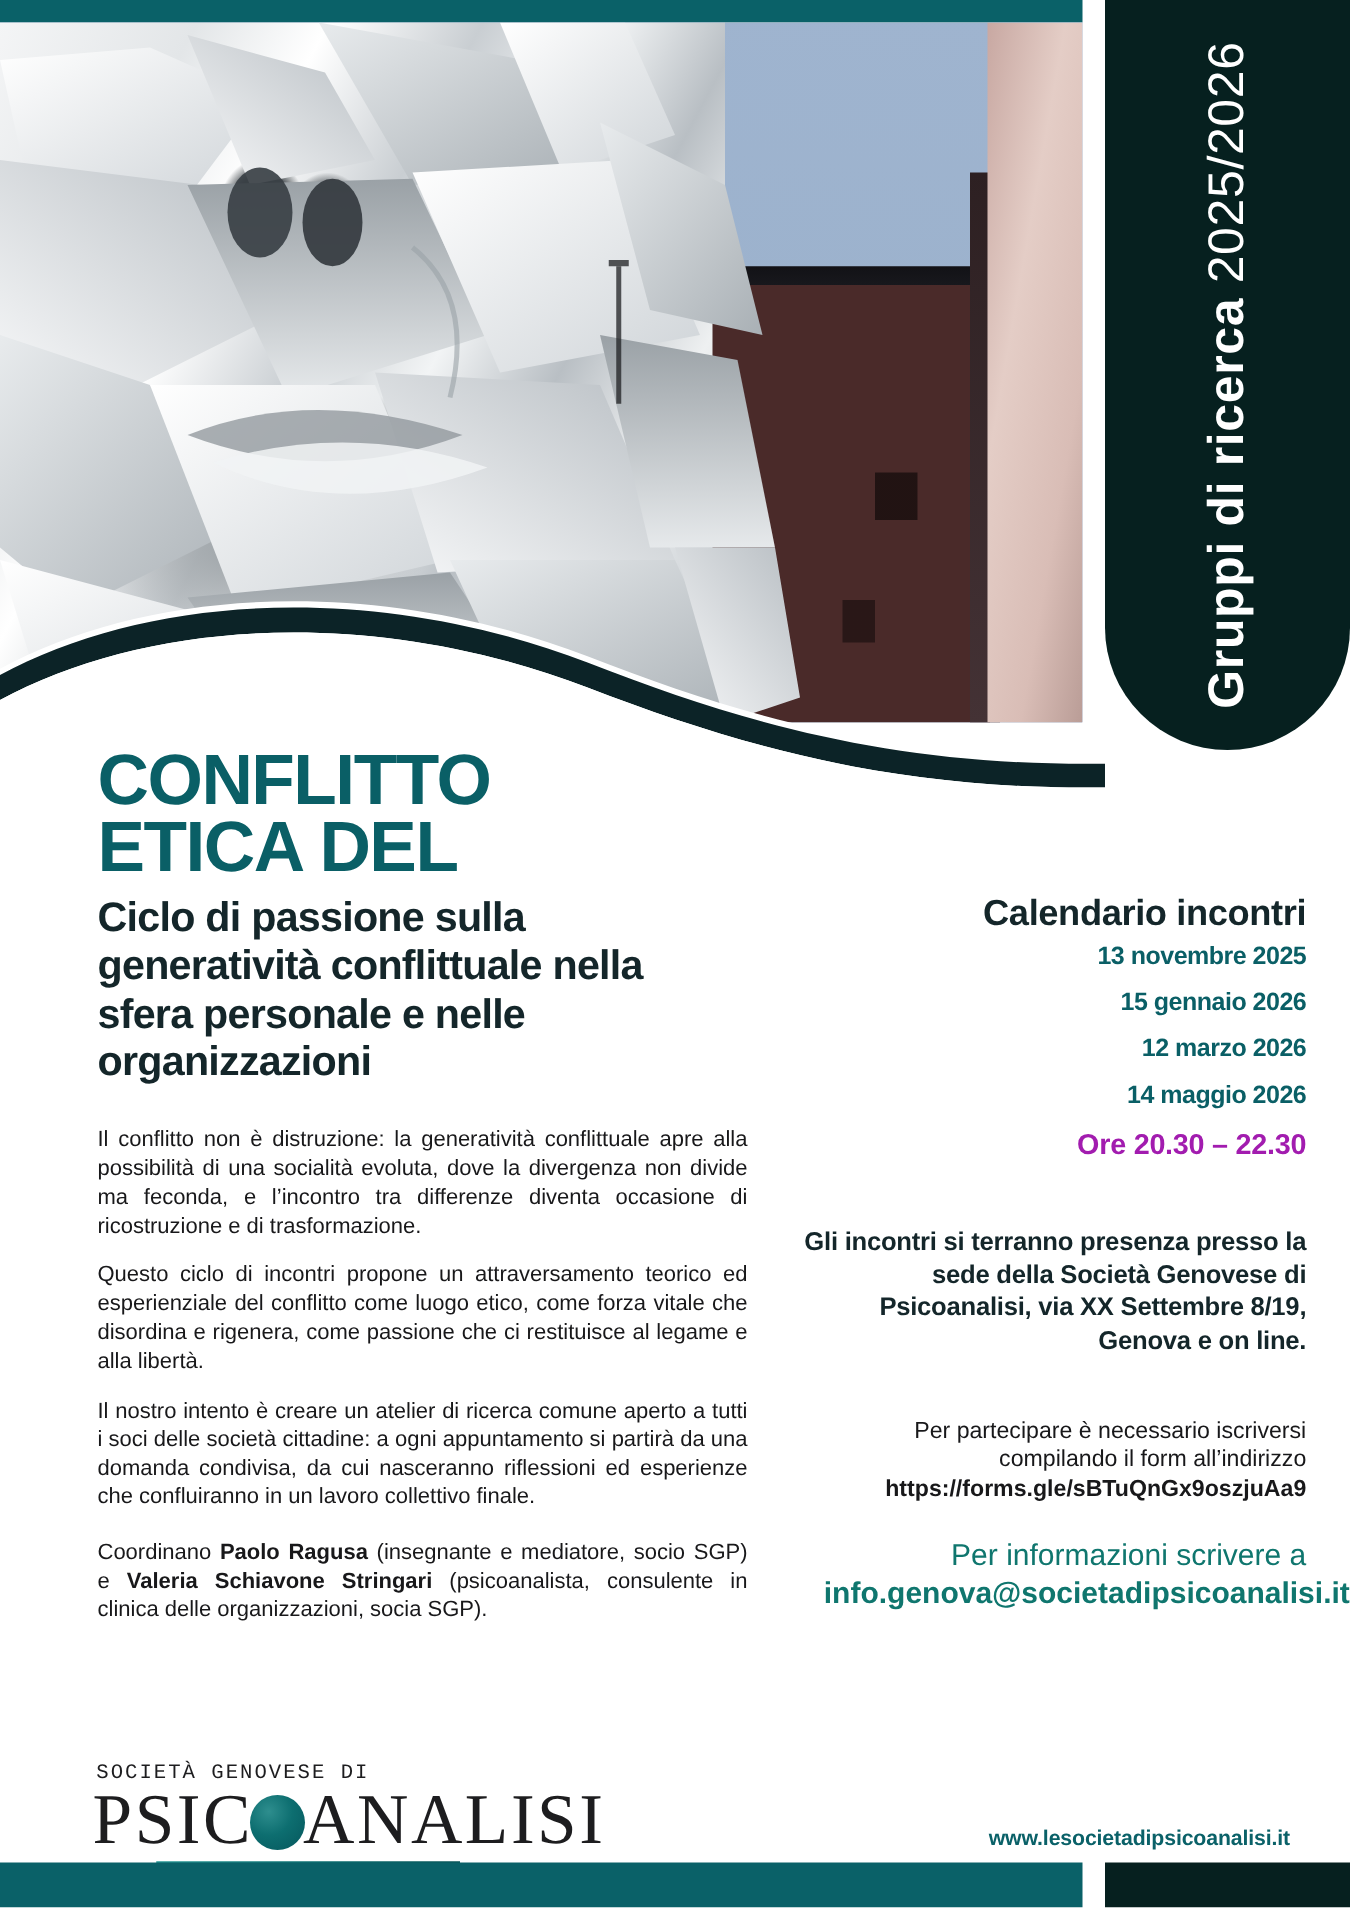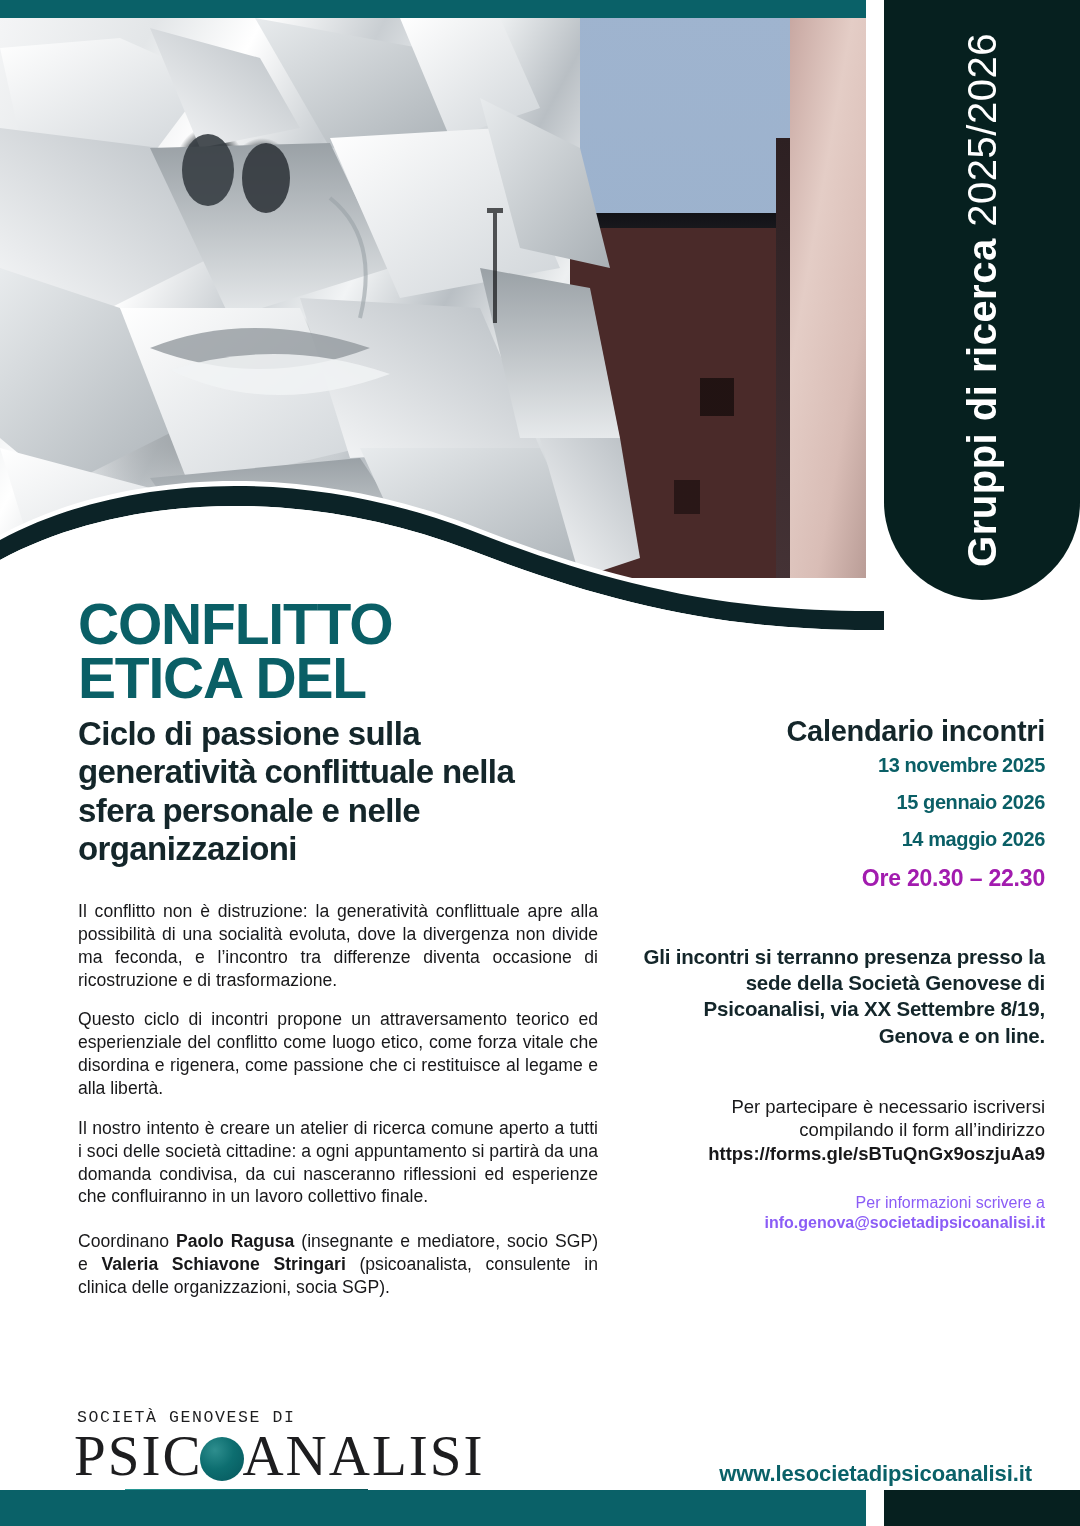--- a/index.html
+++ b/index.html
@@ -134,21 +134,21 @@
     margin:52px 10px 0 0;
     font-size:20.5px; font-weight:bold; line-height:1.28;
     color:#14262a; letter-spacing:-0.2px;
   }
 
   .signup {
     margin:46px 10px 0 0;
     font-size:18.5px; line-height:1.26; color:#18181a;
   }
   .signup .b { font-weight:bold; }
-  .info { margin:28px 10px 0 0; font-size:16px; line-height:1.26; color:#8b5cf6; }
+  .info { margin:28px 10px 0 0; font-size:24px; line-height:1.26; color:#0f766e; }
   .info .b { font-weight:bold;padding-left:19px; }
 
   
   .logo { position:absolute; left:74px; top:1408px; width:400px; }
   .logo-top {
     font-family:Liberation Mono, monospace;
     font-size:16.5px; letter-spacing:1.6px; color:#1d1d1f; font-weight:400;
     margin-left:3px;
   }
   .logo-main {
@@ -163,21 +163,21 @@
     background:radial-gradient(circle at 34% 30%, #2e8e8e 0%, #0d6e70 45%, #05565c 100%);
     vertical-align:-6px; margin:0 -2px;
   }
   .logo-underline {
     position:absolute; left:125px; top:1489px; width:243px; height:6px;
     background:linear-gradient(90deg,#2a9a97 0%, #0d6e70 55%, #0a5558 100%);
   }
 
   .website {
     position:absolute; right:48px; top:1461px;
-    font-size:22px; font-weight:bold; color:#0a6168;
+    font-size:17px; font-weight:bold; color:#0a6168;
     letter-spacing:-0.1px;
   }
 </style>
 </head>
 <body>
 
 <div id="poster">
 
   <div class="top-rule"></div>
 
@@ -254,20 +254,21 @@
       <p>Il conflitto non è distruzione: la generatività conflittuale apre alla possibilità di una socialità evoluta, dove la divergenza non divide ma feconda, e l’incontro tra differenze diventa occasione di ricostruzione e di trasformazione.</p>
       <p>Questo ciclo di incontri propone un attraversamento teorico ed esperienziale del conflitto come luogo etico, come forza vitale che disordina e rigenera, come passione che ci restituisce al legame e alla libertà.</p>
       <p>Il nostro intento è creare un atelier di ricerca comune aperto a tutti i soci delle società cittadine: a ogni appuntamento si partirà da una domanda condivisa, da cui nasceranno riflessioni ed esperienze che confluiranno in un lavoro collettivo finale.</p>
       <p class="credits"><span>Coordinano </span><strong>Paolo Ragusa</strong><span> (insegnante e mediatore, socio SGP) e </span><strong>Valeria Schiavone Stringari</strong><span> (psicoanalista, consulente in clinica delle organizzazioni, socia SGP).</span></p>
     </div>
 
     <div class="right-col">
       <div class="cal-heading">Calendario incontri</div>
       <div class="cal-date">13 novembre 2025</div>
       <div class="cal-date">15 gennaio  2026</div>
+      <div class="cal-date">12 marzo 2026</div>
       <div class="cal-date">14 maggio 2026</div>
       <div class="cal-time">Ore 20.30 – 22.30</div>
 
       <div class="venue">Gli incontri si terranno presenza presso la sede della Società Genovese di Psicoanalisi, via XX Settembre 8/19, Genova e  on line.</div>
 
       <div class="signup">
         <span>Per partecipare è necessario iscriversi compilando il form all’indirizzo</span><br>
         <span class="b">https://forms.gle/sBTuQnGx9oszjuAa9</span>
       </div>
 

